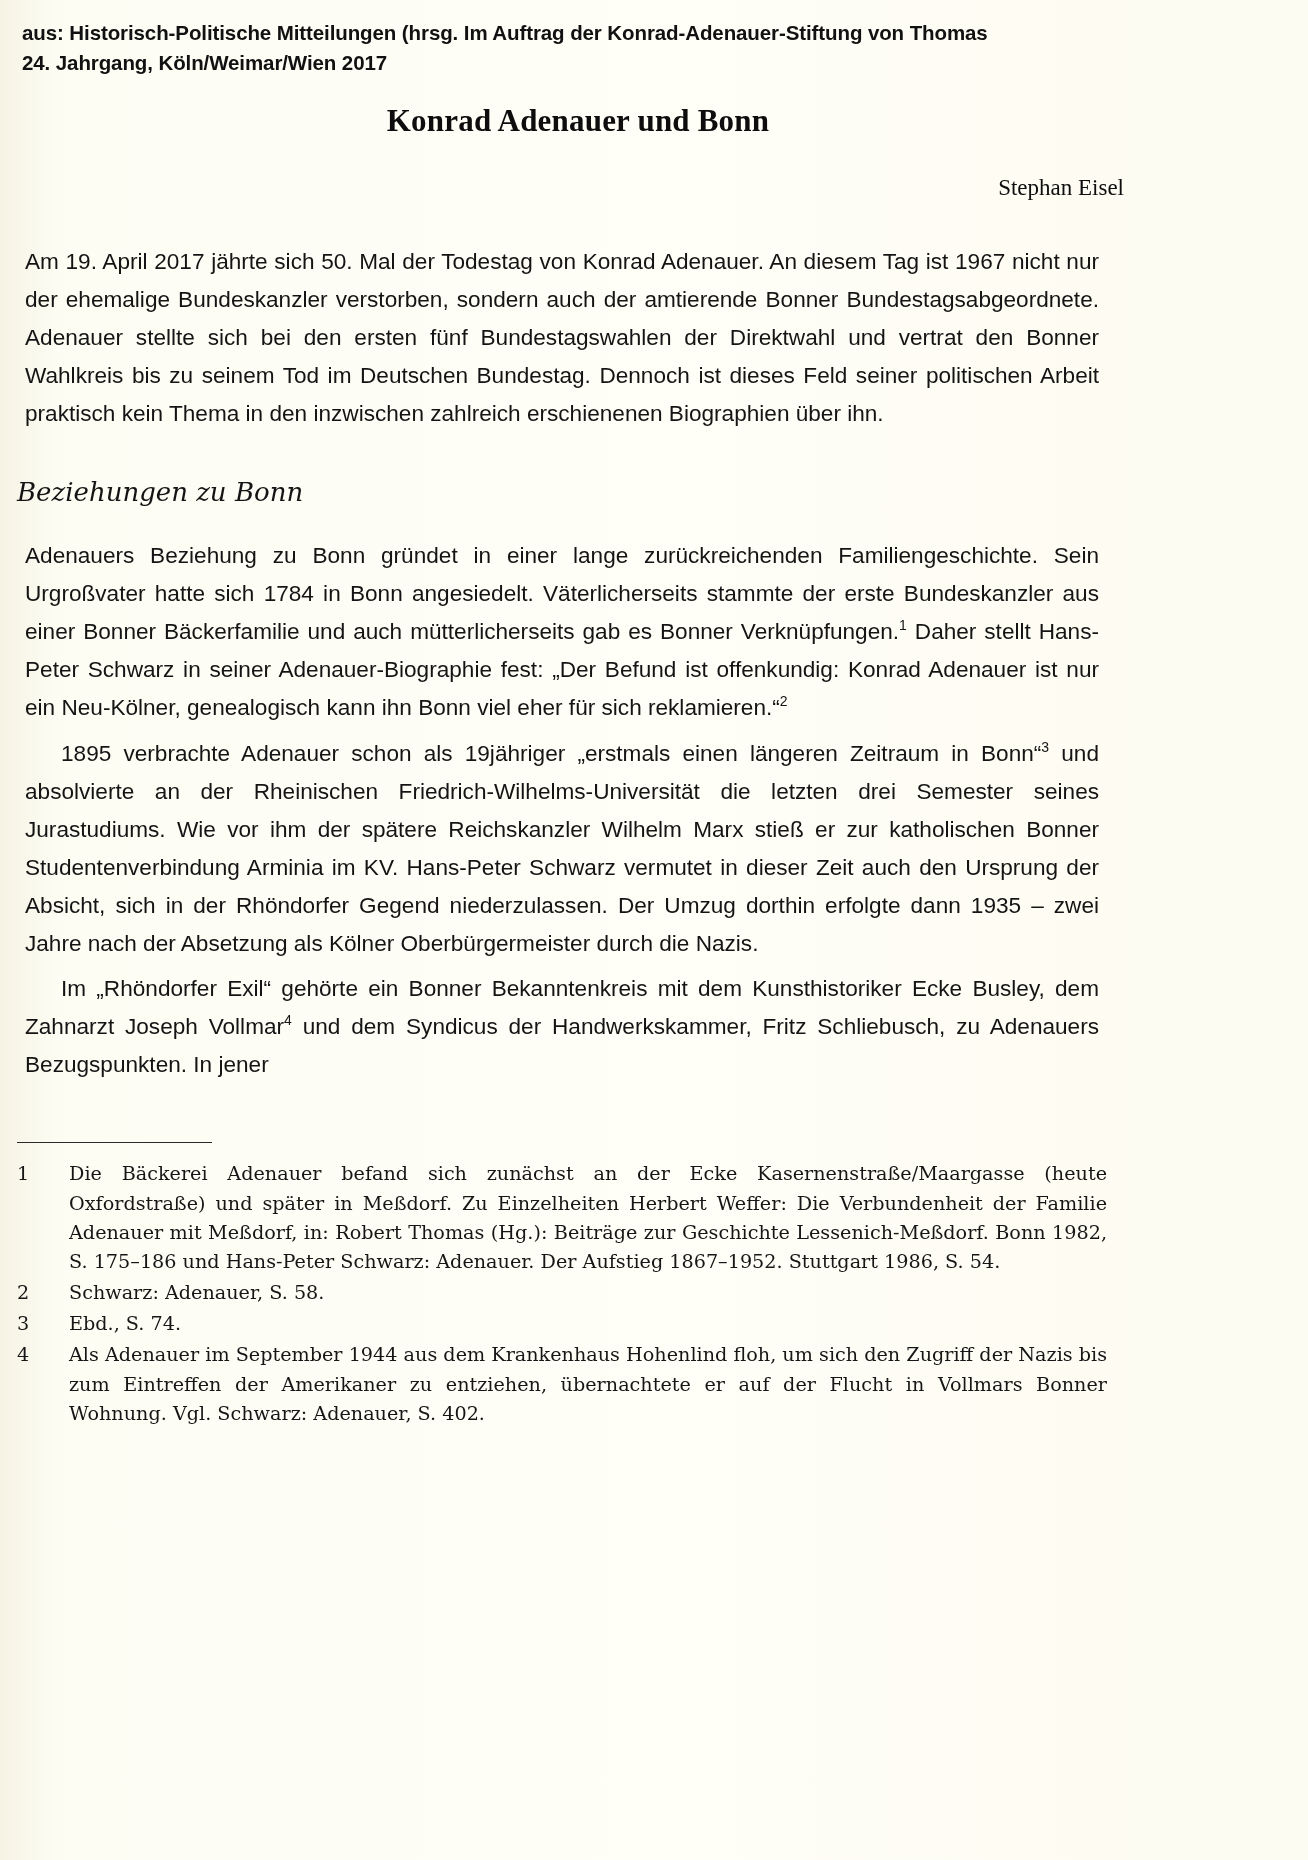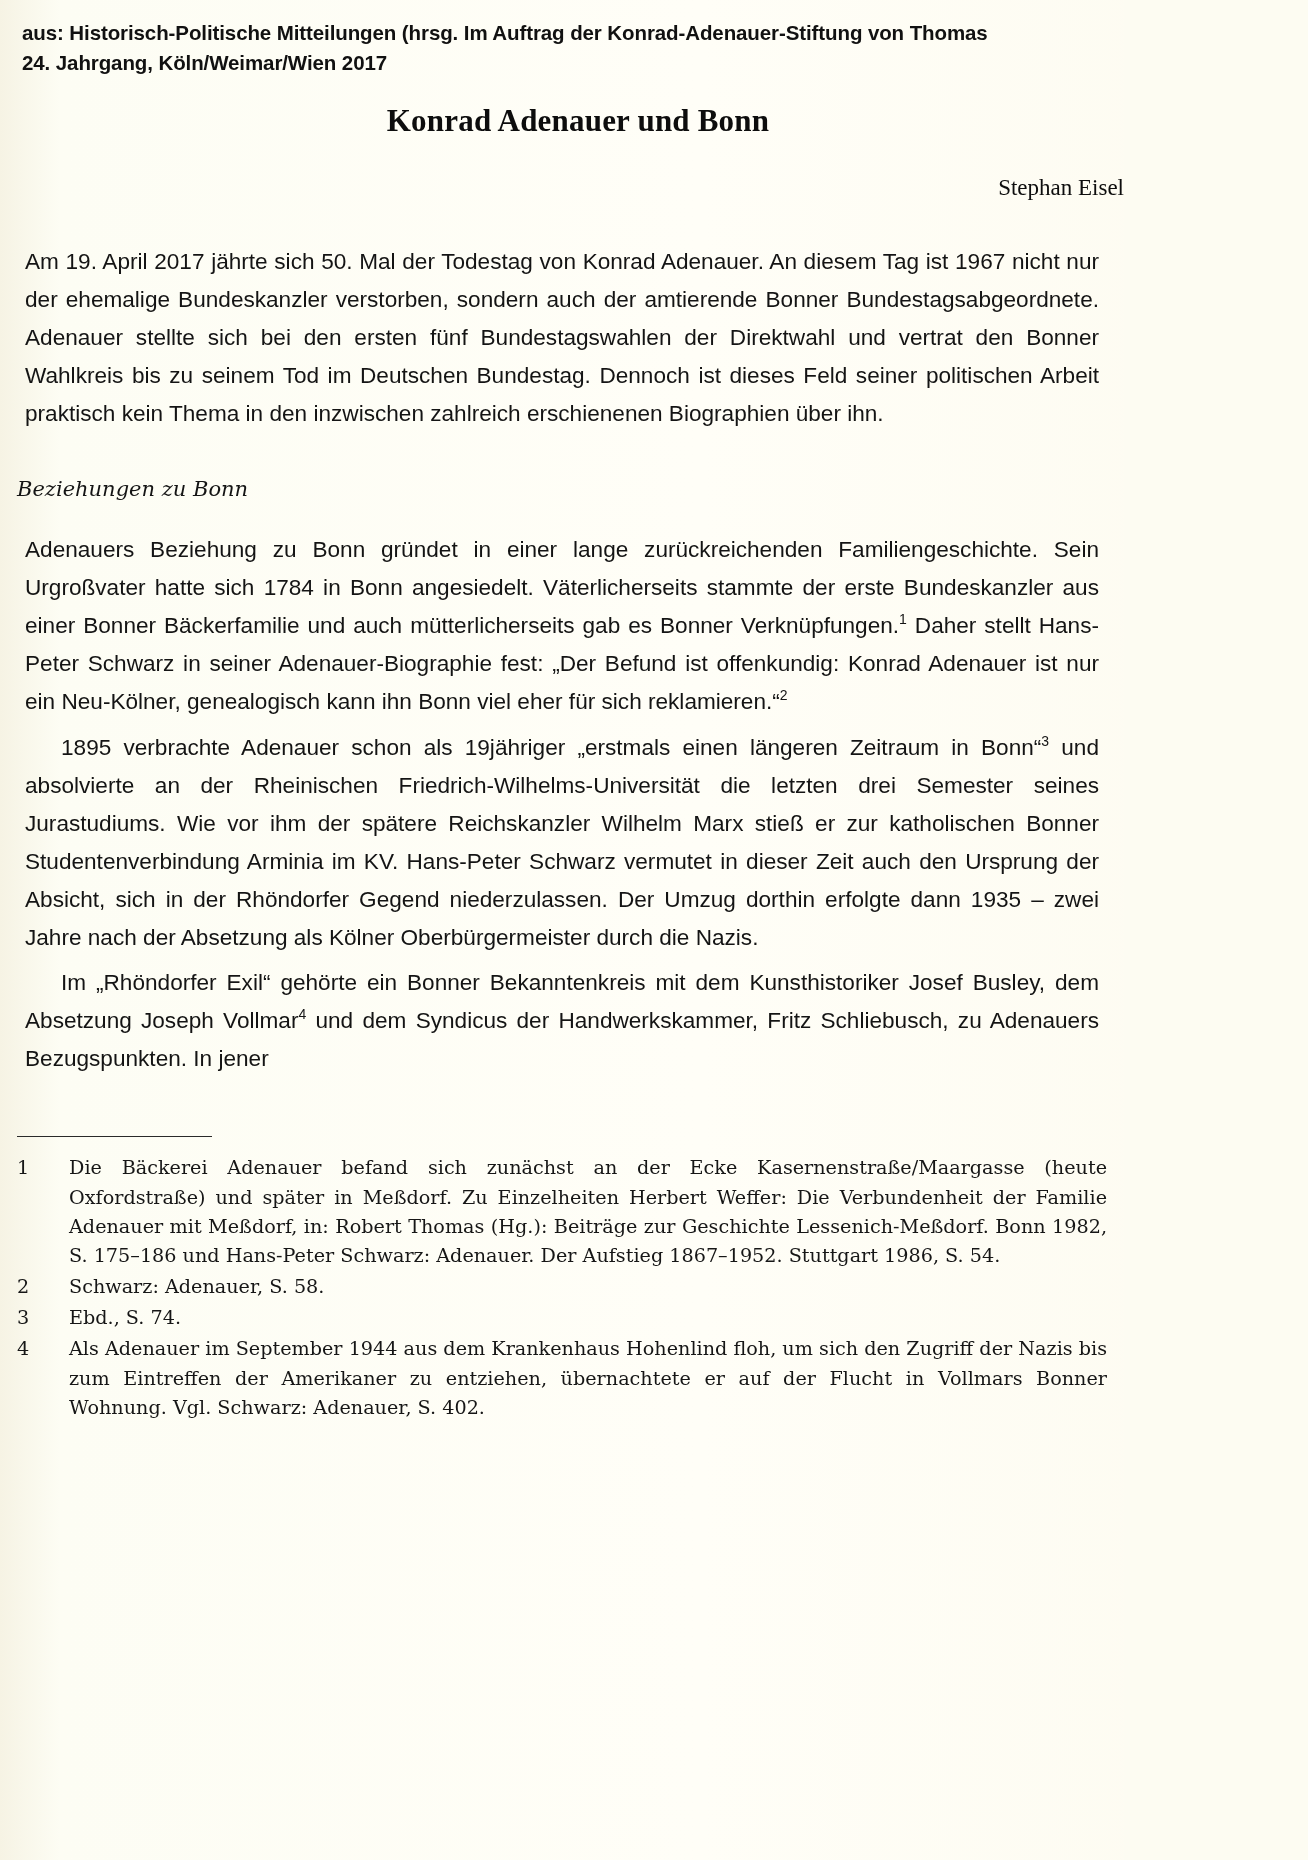--- a/index.html
+++ b/index.html
@@ -82,21 +82,21 @@
   }
   p.first-para {
     margin-top: 42px;
   }
   p.indent {
     text-indent: 36px;
   }
   .section-head {
     font-family: "DejaVu Serif", serif;
     font-style: italic;
-    font-size: 21px;
+    font-size: 26px;
     margin: 44px 0 30px 0;
     color: #141414;
   }
   sup {
     font-size: 0.62em;
     vertical-align: super;
     line-height: 0;
   }
 
   
@@ -147,21 +147,21 @@
     <div class="body-col">
 
       <p class="para first-para">Am 19. April 2017 jährte sich 50. Mal der Todestag von Konrad Adenauer. An diesem Tag ist 1967 nicht nur der ehemalige Bundeskanzler verstorben, sondern auch der amtierende Bonner Bundestagsabgeordnete. Adenauer stellte sich bei den ersten fünf Bundestagswahlen der Direktwahl und vertrat den Bonner Wahlkreis bis zu seinem Tod im Deutschen Bundestag. Dennoch ist dieses Feld seiner politischen Arbeit praktisch kein Thema in den inzwischen zahlreich erschienenen Biographien über ihn.</p>
 
       <div class="section-head">Beziehungen zu Bonn</div>
 
       <p class="para"><span>Adenauers Beziehung zu Bonn gründet in einer lange zurückreichenden Familiengeschichte. Sein Urgroßvater hatte sich 1784 in Bonn angesiedelt. Väterlicherseits stammte der erste Bundeskanzler aus einer Bonner Bäckerfamilie und auch mütterlicherseits gab es Bonner Verknüpfungen.</span><sup>1</sup><span> Daher stellt Hans-Peter Schwarz in seiner Adenauer-Biographie fest: „Der Befund ist offenkundig: Konrad Adenauer ist nur ein Neu-Kölner, genealogisch kann ihn Bonn viel eher für sich reklamieren.“</span><sup>2</sup></p>
 
       <p class="para indent"><span>1895 verbrachte Adenauer schon als 19jähriger „erstmals einen längeren Zeitraum in Bonn“</span><sup>3</sup><span> und absolvierte an der Rheinischen Friedrich-Wilhelms-Universität die letzten drei Semester seines Jurastudiums. Wie vor ihm der spätere Reichskanzler Wilhelm Marx stieß er zur katholischen Bonner Studentenverbindung Arminia im KV. Hans-Peter Schwarz vermutet in dieser Zeit auch den Ursprung der Absicht, sich in der Rhöndorfer Gegend niederzulassen. Der Umzug dorthin erfolgte dann 1935 – zwei Jahre nach der Absetzung als Kölner Oberbürgermeister durch die Nazis.</span></p>
 
-      <p class="para indent"><span>Im „Rhöndorfer Exil“ gehörte ein Bonner Bekanntenkreis mit dem Kunsthistoriker Josef Busley, dem Absetzung Joseph Vollmar</span><sup>4</sup><span> und dem Syndicus der Handwerkskammer, Fritz Schliebusch, zu Adenauers Bezugspunkten. In jener</span></p>
+      <p class="para indent"><span>Im „Rhöndorfer Exil“ gehörte ein Bonner Bekanntenkreis mit dem Kunsthistoriker Ecke Busley, dem Zahnarzt Joseph Vollmar</span><sup>4</sup><span> und dem Syndicus der Handwerkskammer, Fritz Schliebusch, zu Adenauers Bezugspunkten. In jener</span></p>
 
     </div>
   </div>
 
   <div class="footnotes">
     <div class="fn-rule"></div>
 
     <div class="fn">
       <div class="fn-num">1</div>
       <div class="fn-text">Die Bäckerei Adenauer befand sich zunächst an der Ecke Kasernenstraße/Maargasse (heute Oxfordstraße) und später in Meßdorf. Zu Einzelheiten Herbert Weffer: Die Verbundenheit der Familie Adenauer mit Meßdorf, in: Robert Thomas (Hg.): Beiträge zur Geschichte Lessenich-Meßdorf. Bonn 1982, S. 175–186 und Hans-Peter Schwarz: Adenauer. Der Aufstieg 1867–1952. Stuttgart 1986, S. 54.</div>

